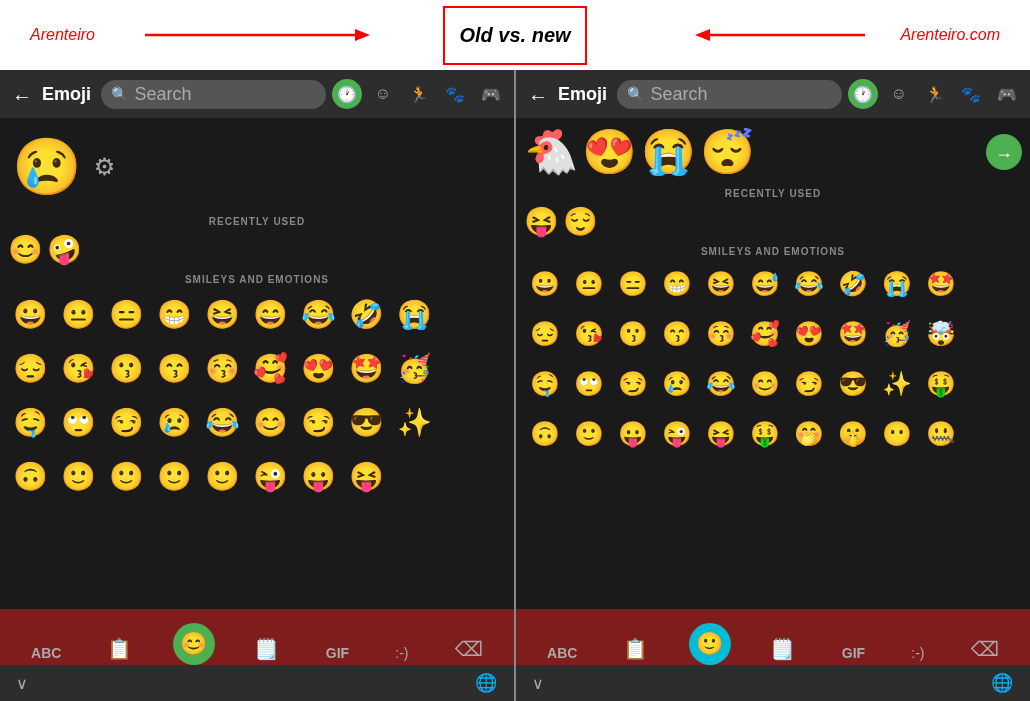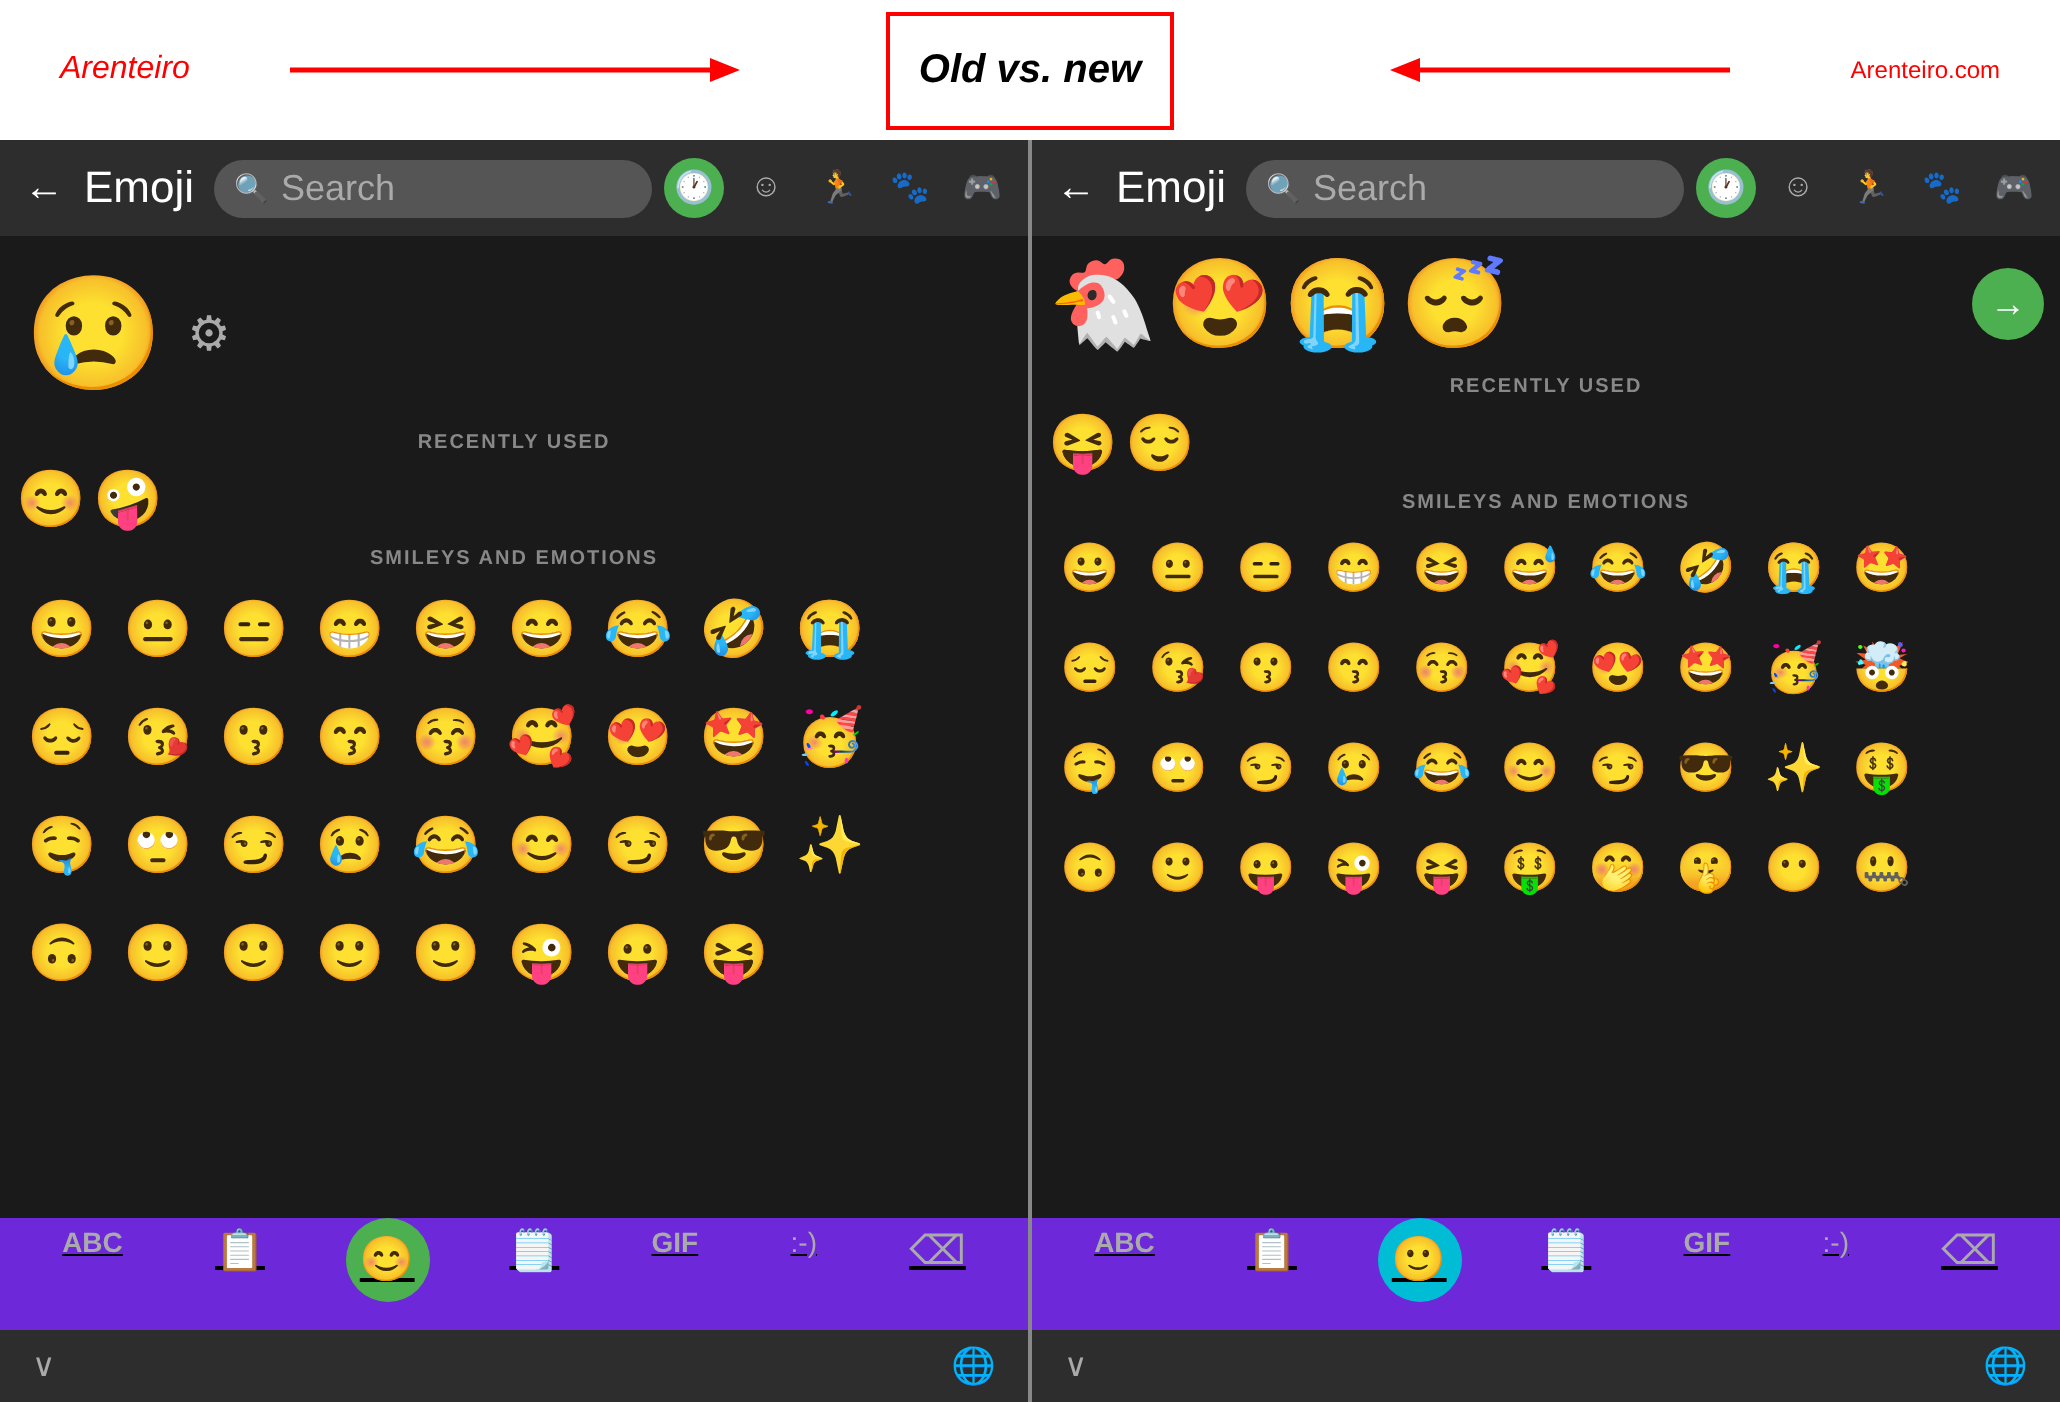--- a/index.html
+++ b/index.html
@@ -33,21 +33,22 @@
       font-size: 16px;
       font-style: italic;
     }
 
     .annotation-right {
       position: absolute;
       right: 30px;
       top: 50%;
       transform: translateY(-50%);
       color: red;
-      font-size: 12px;
+      font-size: 16px;
+      font-style: italic;
     }
 
     .annotation-center {
       border: 2px solid red;
       padding: 16px 14px;
       font-size: 20px;
       font-style: italic;
       font-weight: bold;
       color: #000;
     }
@@ -82,22 +83,22 @@
 
     .back-btn {
       color: #fff;
       font-size: 20px;
       cursor: pointer;
       padding: 4px;
     }
 
     .header-title {
       color: #fff;
-      font-size: 22px;
-      font-weight: normal;
+      font-size: 18px;
+      font-weight: bold;
       margin-right: 4px;
     }
 
     .search-bar {
       background: #555;
       border-radius: 20px;
       display: flex;
       align-items: center;
       padding: 4px 10px;
       gap: 6px;
@@ -226,28 +227,27 @@
 
     
     .emoji-grid-new .emoji-item {
       font-size: 24px;
       width: 42px;
       height: 42px;
     }
 
     
     .keyboard-toolbar {
-      background: #6d28d9;
+      background: #7f1d1d;
       height: 56px;
       display: flex;
-      align-items: flex-start;
+      align-items: flex-end;
       justify-content: space-around;
       padding: 0 8px;
       flex-shrink: 0;
-      text-decoration: underline;
     }
 
     .toolbar-btn {
       color: #aaa;
       font-size: 14px;
       cursor: pointer;
       display: flex;
       align-items: center;
       justify-content: center;
       padding: 4px 6px;

